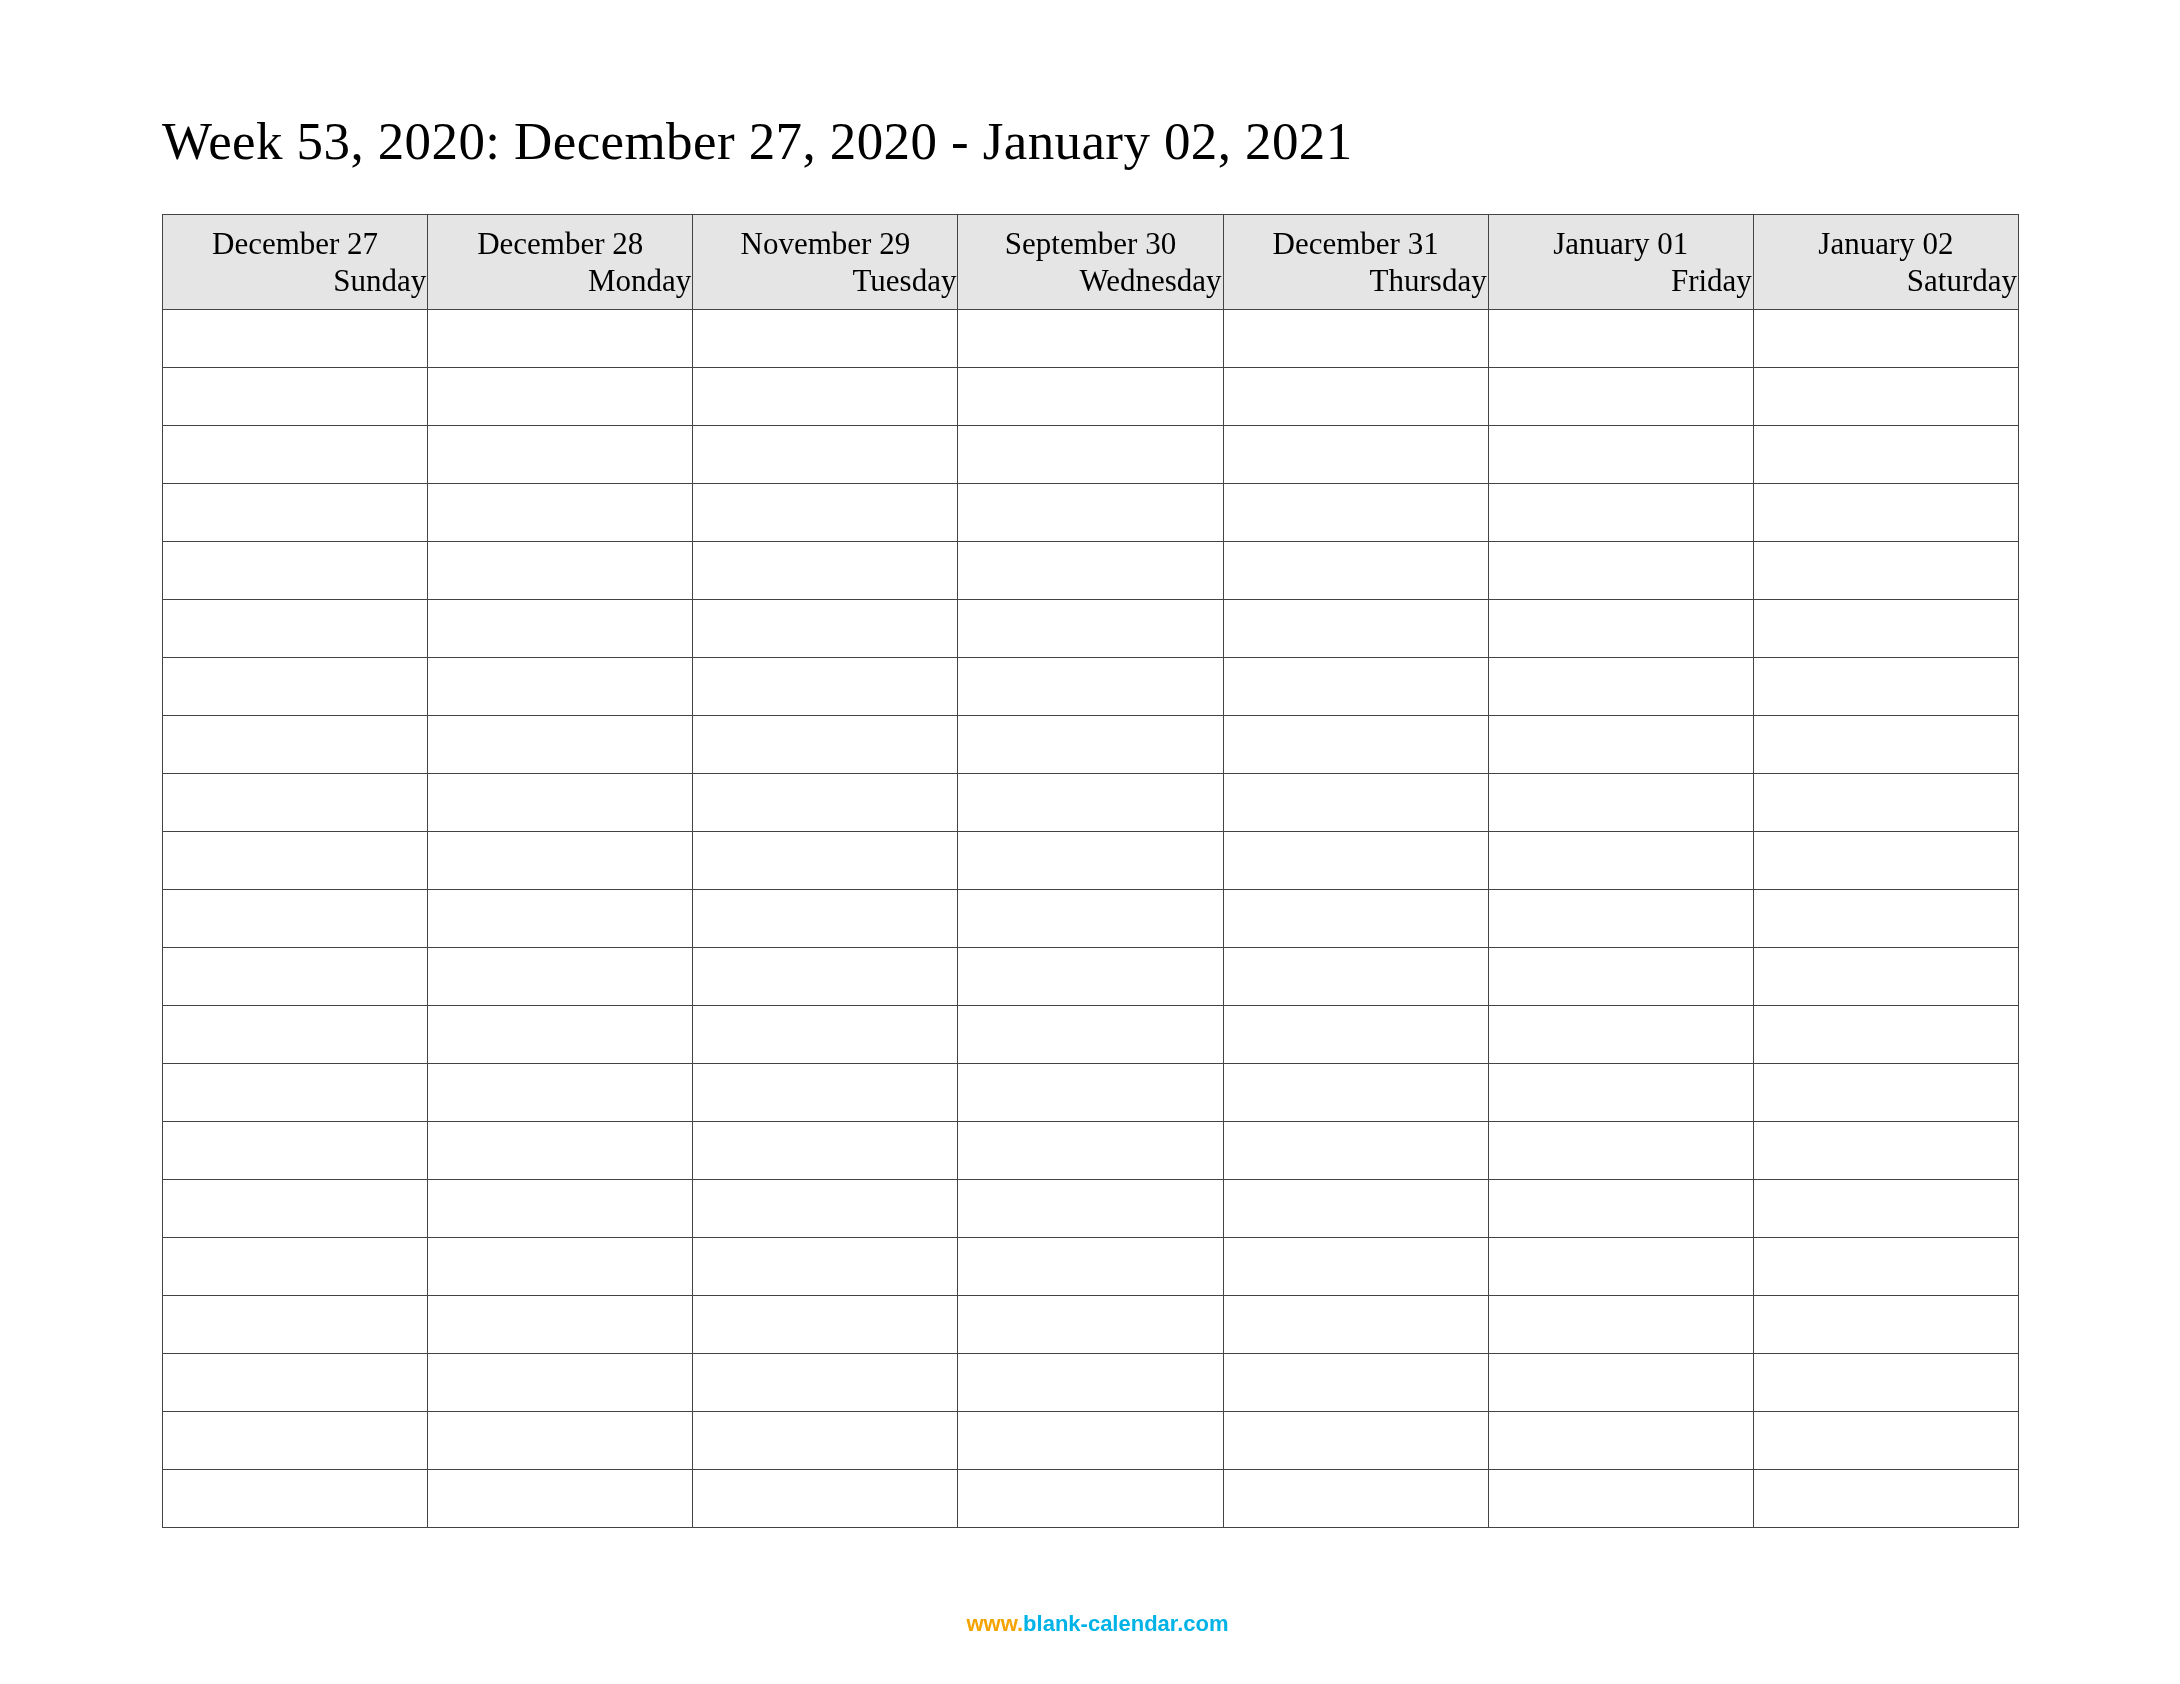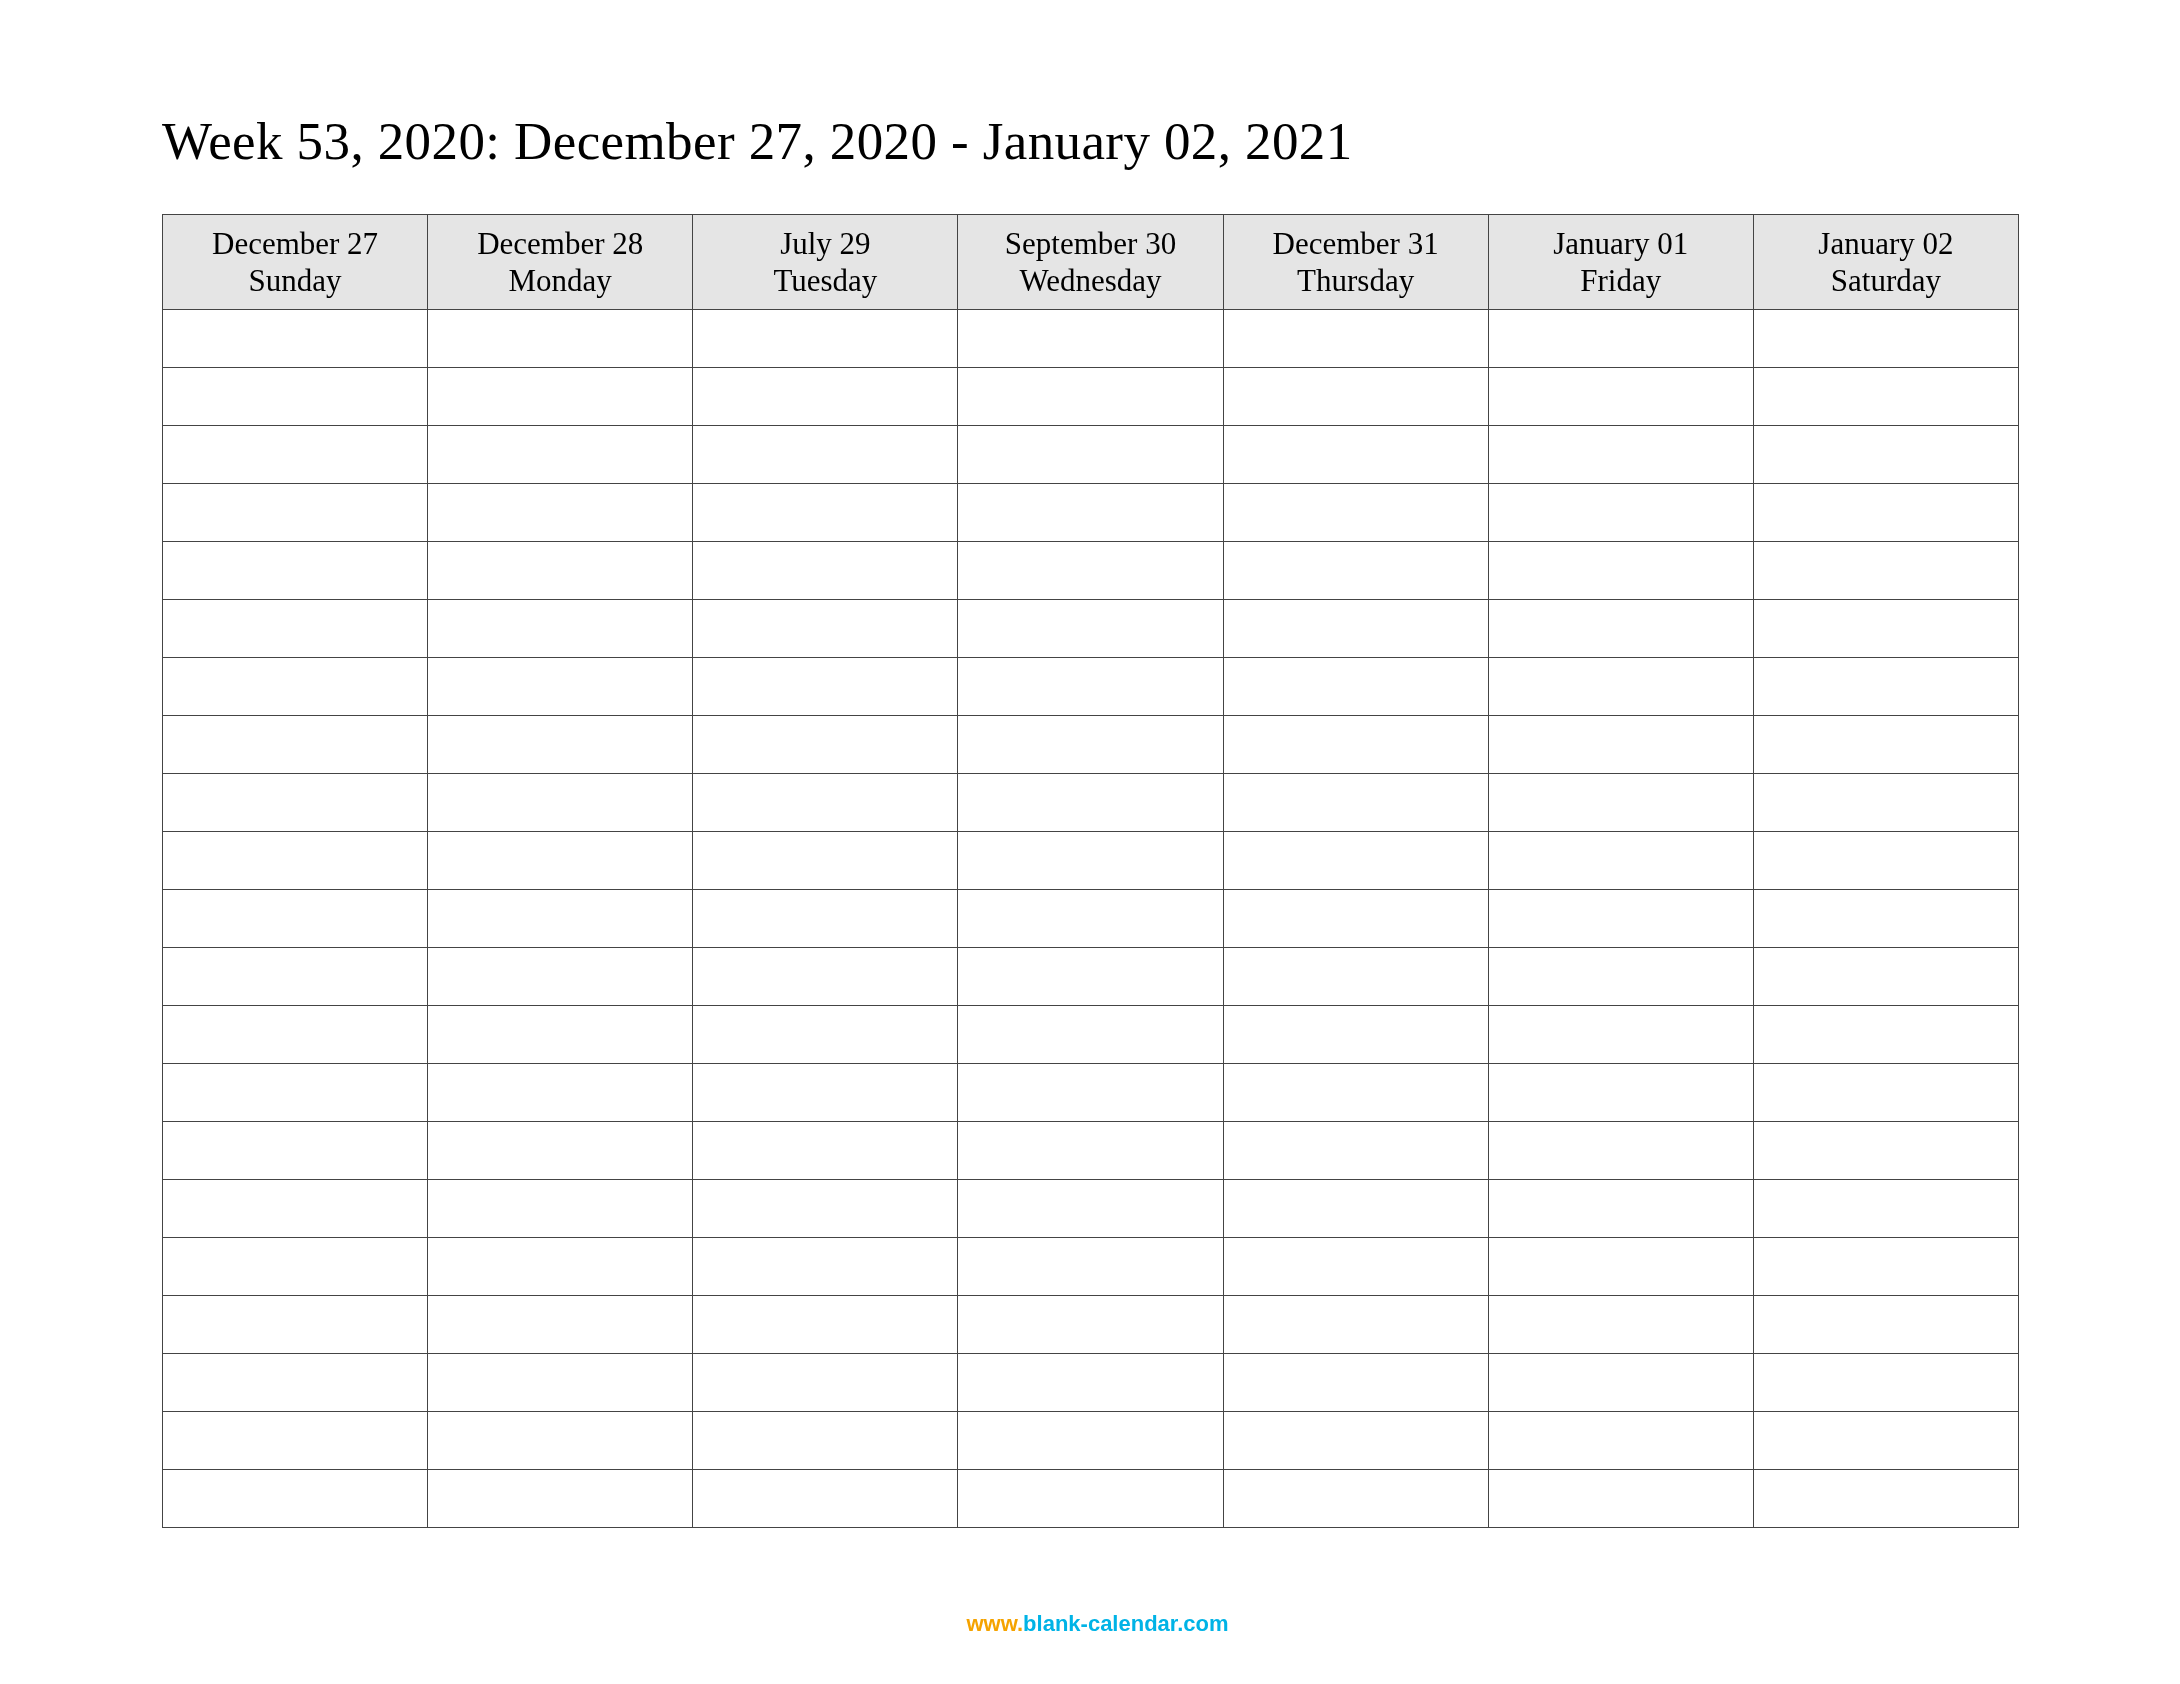--- a/index.html
+++ b/index.html
@@ -41,20 +41,21 @@
     line-height: 1.2;
     height: 95px;
     vertical-align: middle;
     text-align: center;
   }
   table.calendar th .date-line {
     display: block;
   }
   table.calendar th .day-line {
     display: block;
+    text-align: right;
   }
   table.calendar td {
     height: 58px;
     background: #fff;
   }
   .footer {
     position: absolute;
     left: 0;
     right: 0;
     bottom: 48px;
@@ -79,21 +80,21 @@
       <tr>
         <th>
           <span class="date-line">December 27</span>
           <span class="day-line">Sunday</span>
         </th>
         <th>
           <span class="date-line">December 28</span>
           <span class="day-line">Monday</span>
         </th>
         <th>
-          <span class="date-line">July 29</span>
+          <span class="date-line">November 29</span>
           <span class="day-line">Tuesday</span>
         </th>
         <th>
           <span class="date-line">September 30</span>
           <span class="day-line">Wednesday</span>
         </th>
         <th>
           <span class="date-line">December 31</span>
           <span class="day-line">Thursday</span>
         </th>

